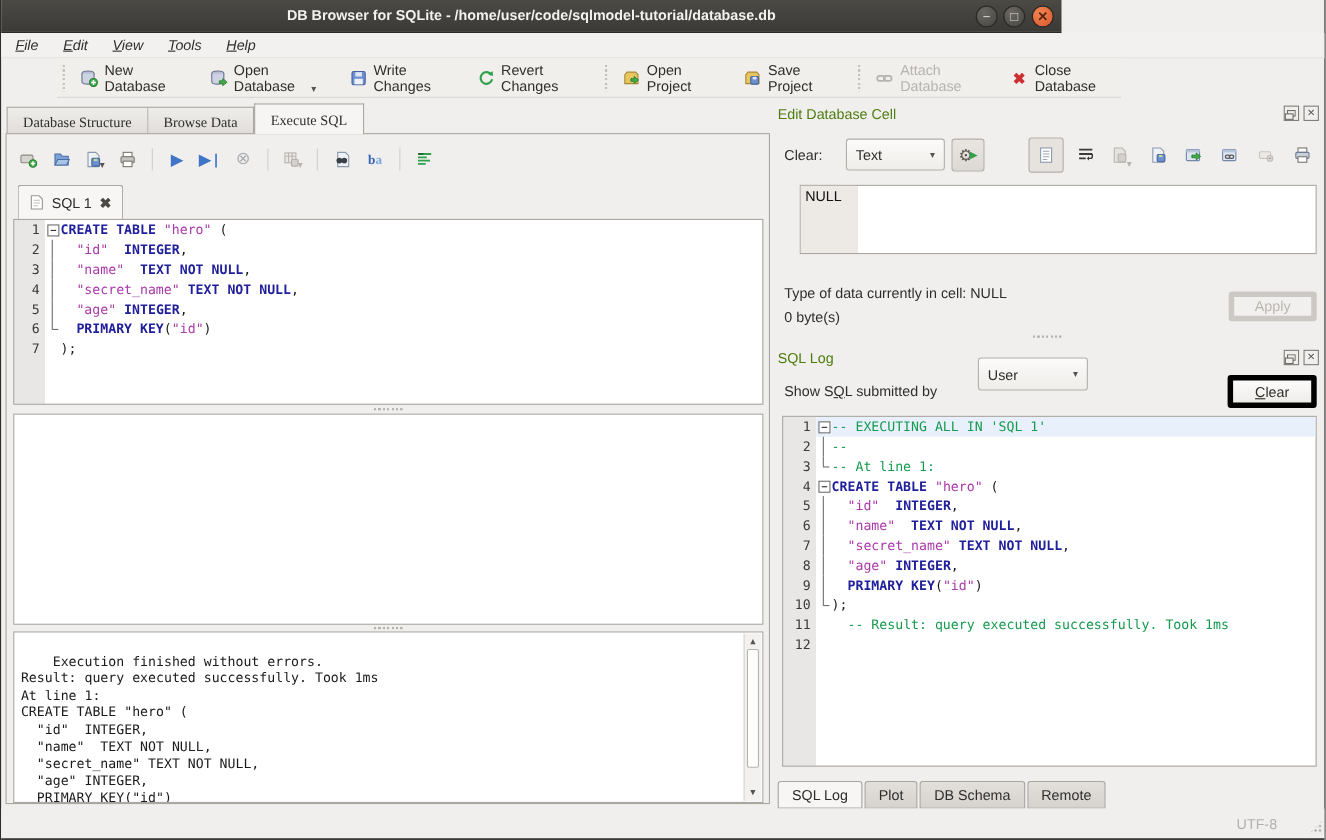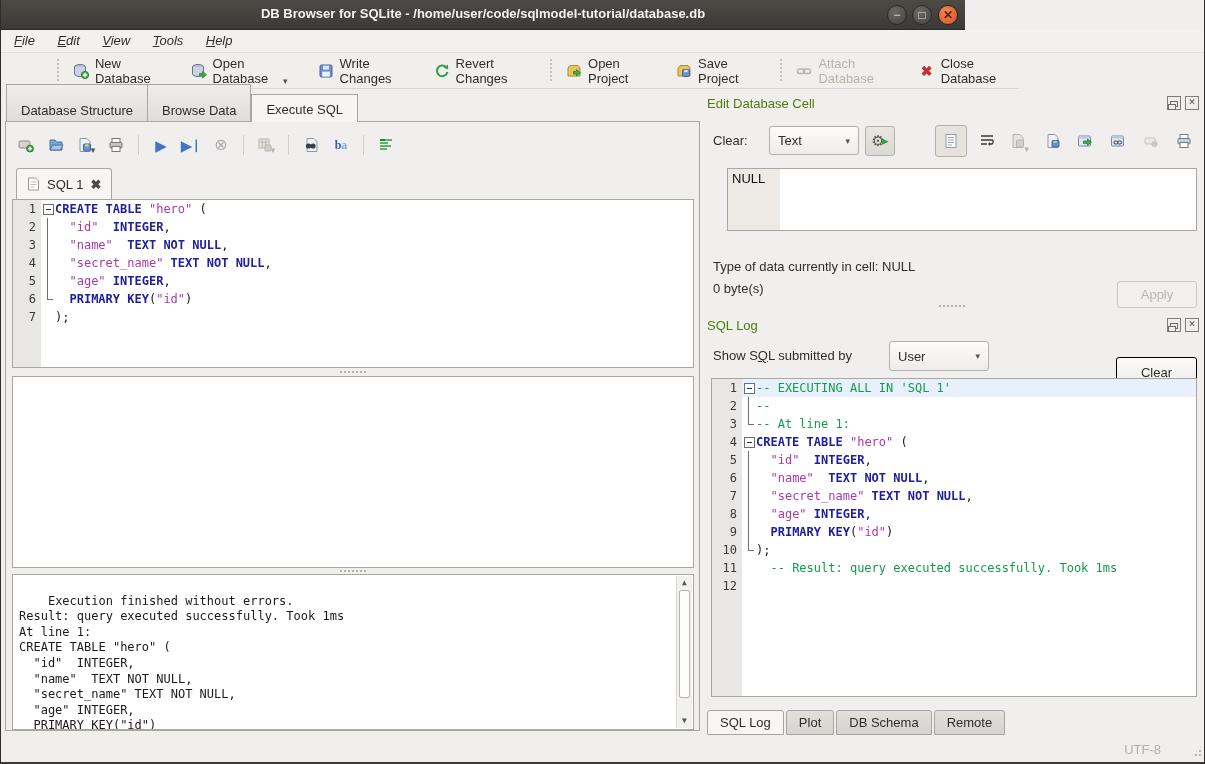--- a/index.html
+++ b/index.html
@@ -16,21 +16,21 @@
   .menu-item::first-letter{text-decoration:underline;}
   
   .toolbar{left:16px;top:53px;width:967px;height:36px;background:#f1efec;border-bottom:1px solid #d9d6d2;display:flex;align-items:center;margin-left:35px;}
   .tb-handle{width:5px;height:24px;margin:0 4px;background-image:repeating-linear-gradient(#c4c0bb 0 2px,transparent 2px 4px);background-size:2px 100%;background-repeat:repeat-y;background-position:1px 0;}
   .tb-btn{display:flex;align-items:center;gap:6px;padding:5px 9px;font-size:13px;color:#2f2e2b;border-radius:3px;}
   .tb-btn.disabled{color:#b7b3ae;}
   .tb-caret{font-size:9px;color:#55534f;margin-left:-2px;align-self:flex-end;}
   .icon16{width:16px;height:16px;display:inline-block;flex:0 0 16px;}
   
   .maintabs{left:5px;top:94px;height:28px;display:flex;align-items:flex-end;}
-  .maintab{font-size:13px;color:#2f2e2b;padding:18px 14px;background:linear-gradient(#efedeb,#e0ddd9);border:1px solid #aaa6a1;border-left-width:0;height:25px;box-sizing:border-box;}
+  .maintab{font-size:13px;color:#2f2e2b;padding:5px 14px;background:linear-gradient(#efedeb,#e0ddd9);border:1px solid #aaa6a1;border-left-width:0;height:25px;box-sizing:border-box;font-family:Liberation Serif, serif;}
   .maintab:first-child{border-left-width:1px;}
   .maintab.active{background:#f6f5f3;height:28px;padding-top:7px;border-left-width:1px;border-bottom:none;position:relative;z-index:3;}
   .panel{left:4px;top:121px;width:695px;height:610px;border:1px solid #aaa6a1;background:#f1efed;z-index:1;}
   
   .sqltoolbar{left:10px;top:10px;height:26px;display:flex;align-items:center;gap:10px;}
   .sep{width:1px;height:20px;background:#d2cec9;margin:0 2px;}
   .mini{width:20px;height:20px;display:flex;align-items:center;justify-content:center;}
   .play{color:#3f74c6;font-size:15px;line-height:1;}
   .stop{color:#a9aeb4;font-size:16px;line-height:1;}
   
@@ -61,21 +61,21 @@
   .execlog{background:#fff;border:1px solid #aaa6a1;font-family:"DejaVu Sans Mono",monospace;font-size:12px;line-height:15.6px;color:#1a1a1a;padding:3px 6px;overflow:hidden;white-space:pre;}
   .vscroll{position:absolute;top:1px;bottom:1px;right:1px;width:15px;background:#f3f1ef;border-left:1px solid #d8d5d1;}
   .varrow{position:absolute;left:0;width:15px;height:14px;color:#55534f;font-size:8px;text-align:center;line-height:14px;}
   .vthumb{position:absolute;left:2px;right:2px;background:#fdfdfc;border:1px solid #b7b3ae;border-radius:2px;}
   
   .docktitle{font-size:13px;color:#4d7c0f;}
   .dockicons{display:flex;gap:4px;}
   .dock-ic{width:12px;height:12px;border:1px solid #807c78;position:relative;background:#f1efed;}
   .combo{border:1px solid #b3afaa;border-radius:3px;background:linear-gradient(#fcfbfa,#efede9);display:flex;align-items:center;font-size:13px;color:#2f2e2b;padding:0 8px;justify-content:space-between;}
   .combo .car{font-size:9px;color:#55534f;}
-  .btn{border:1px solid #000000;border-radius:3px;background:linear-gradient(#fcfbfa,#eeece9);font-size:13px;color:#2f2e2b;display:flex;align-items:center;justify-content:center;margin-top:16px;}
+  .btn{border:5px solid #000000;border-radius:3px;background:linear-gradient(#fcfbfa,#eeece9);font-size:13px;color:#2f2e2b;display:flex;align-items:center;justify-content:center;}
   .btn.disabled{background:#f2f0ee;border-color:#ccc8c3;color:#bab6b1;}
   .mn-first::first-letter{text-decoration:underline;}
   .cell-editor{background:#fff;border:1px solid #aaa6a1;position:relative;font-size:13px;color:#111;}
   .cell-strip{position:absolute;left:0;top:0;bottom:0;width:52px;background:#edeae6;}
   .cell-val{position:absolute;left:4px;top:2px;}
   .iconbtn{width:26px;height:26px;display:flex;align-items:center;justify-content:center;}
   .iconbtn.pressed{border:1px solid #b3afaa;border-radius:3px;background:#e6e3df;width:30px;height:30px;}
   .gearbtn{width:30px;height:30px;border:1px solid #b3afaa;border-radius:3px;background:linear-gradient(#e9e6e2,#dcd8d3);display:flex;align-items:center;justify-content:center;font-size:15px;color:#5a5854;}
   
   .btab{font-size:13px;color:#2f2e2b;border:1px solid #a8a4a0;background:linear-gradient(#e3e0dc,#d6d3ce);padding:4px 12px;border-radius:3px 3px 0 0;margin-right:2px;}
@@ -381,21 +381,21 @@
   <span class="docktitle">SQL Log</span>
   <span class="dockicons">
     <span class="dock-ic"><svg width="10" height="10" viewBox="0 0 10 10">
           <rect x="2.5" y="0.5" width="7" height="5" fill="none" stroke="#6f6b67"></rect>
           <rect x="0.5" y="3.5" width="7" height="5" fill="#f1efed" stroke="#6f6b67"></rect>
         </svg></span>
     <span class="dock-ic" style="text-align:center;font-size:9px;line-height:11px;color:#55534f;">✕</span>
   </span>
 </div>
 <span class="abs lbl" style="left:712px;top:348px;"><span>Show S</span><span style="text-decoration:underline;">Q</span><span>L submitted by</span></span>
-<div class="abs combo" style="left:888px;top:341px;width:100px;height:30px;">
+<div class="abs combo" style="left:888px;top:325px;width:100px;height:30px;">
   <span>User</span>
     <span class="car">▾</span>
 </div>
 <div class="abs btn" style="left:1115px;top:341px;width:81px;height:30px;">
     <span class="mn-first" style="display:inline-block;">Clear</span>
   </div>
 <div class="abs codebox wide" style="left:710px;top:378px;width:486px;height:319px;">
     <div class="cl hl"><span class="g">1</span><span class="fm start"></span><span class="ct"><span class="cm">-- EXECUTING ALL IN 'SQL 1'</span></span></div>
     <div class="cl"><span class="g">2</span><span class="fm mid"></span><span class="ct"><span class="cm">--</span></span></div>
     <div class="cl"><span class="g">3</span><span class="fm end"></span><span class="ct"><span class="cm">-- At line 1:</span></span></div>

